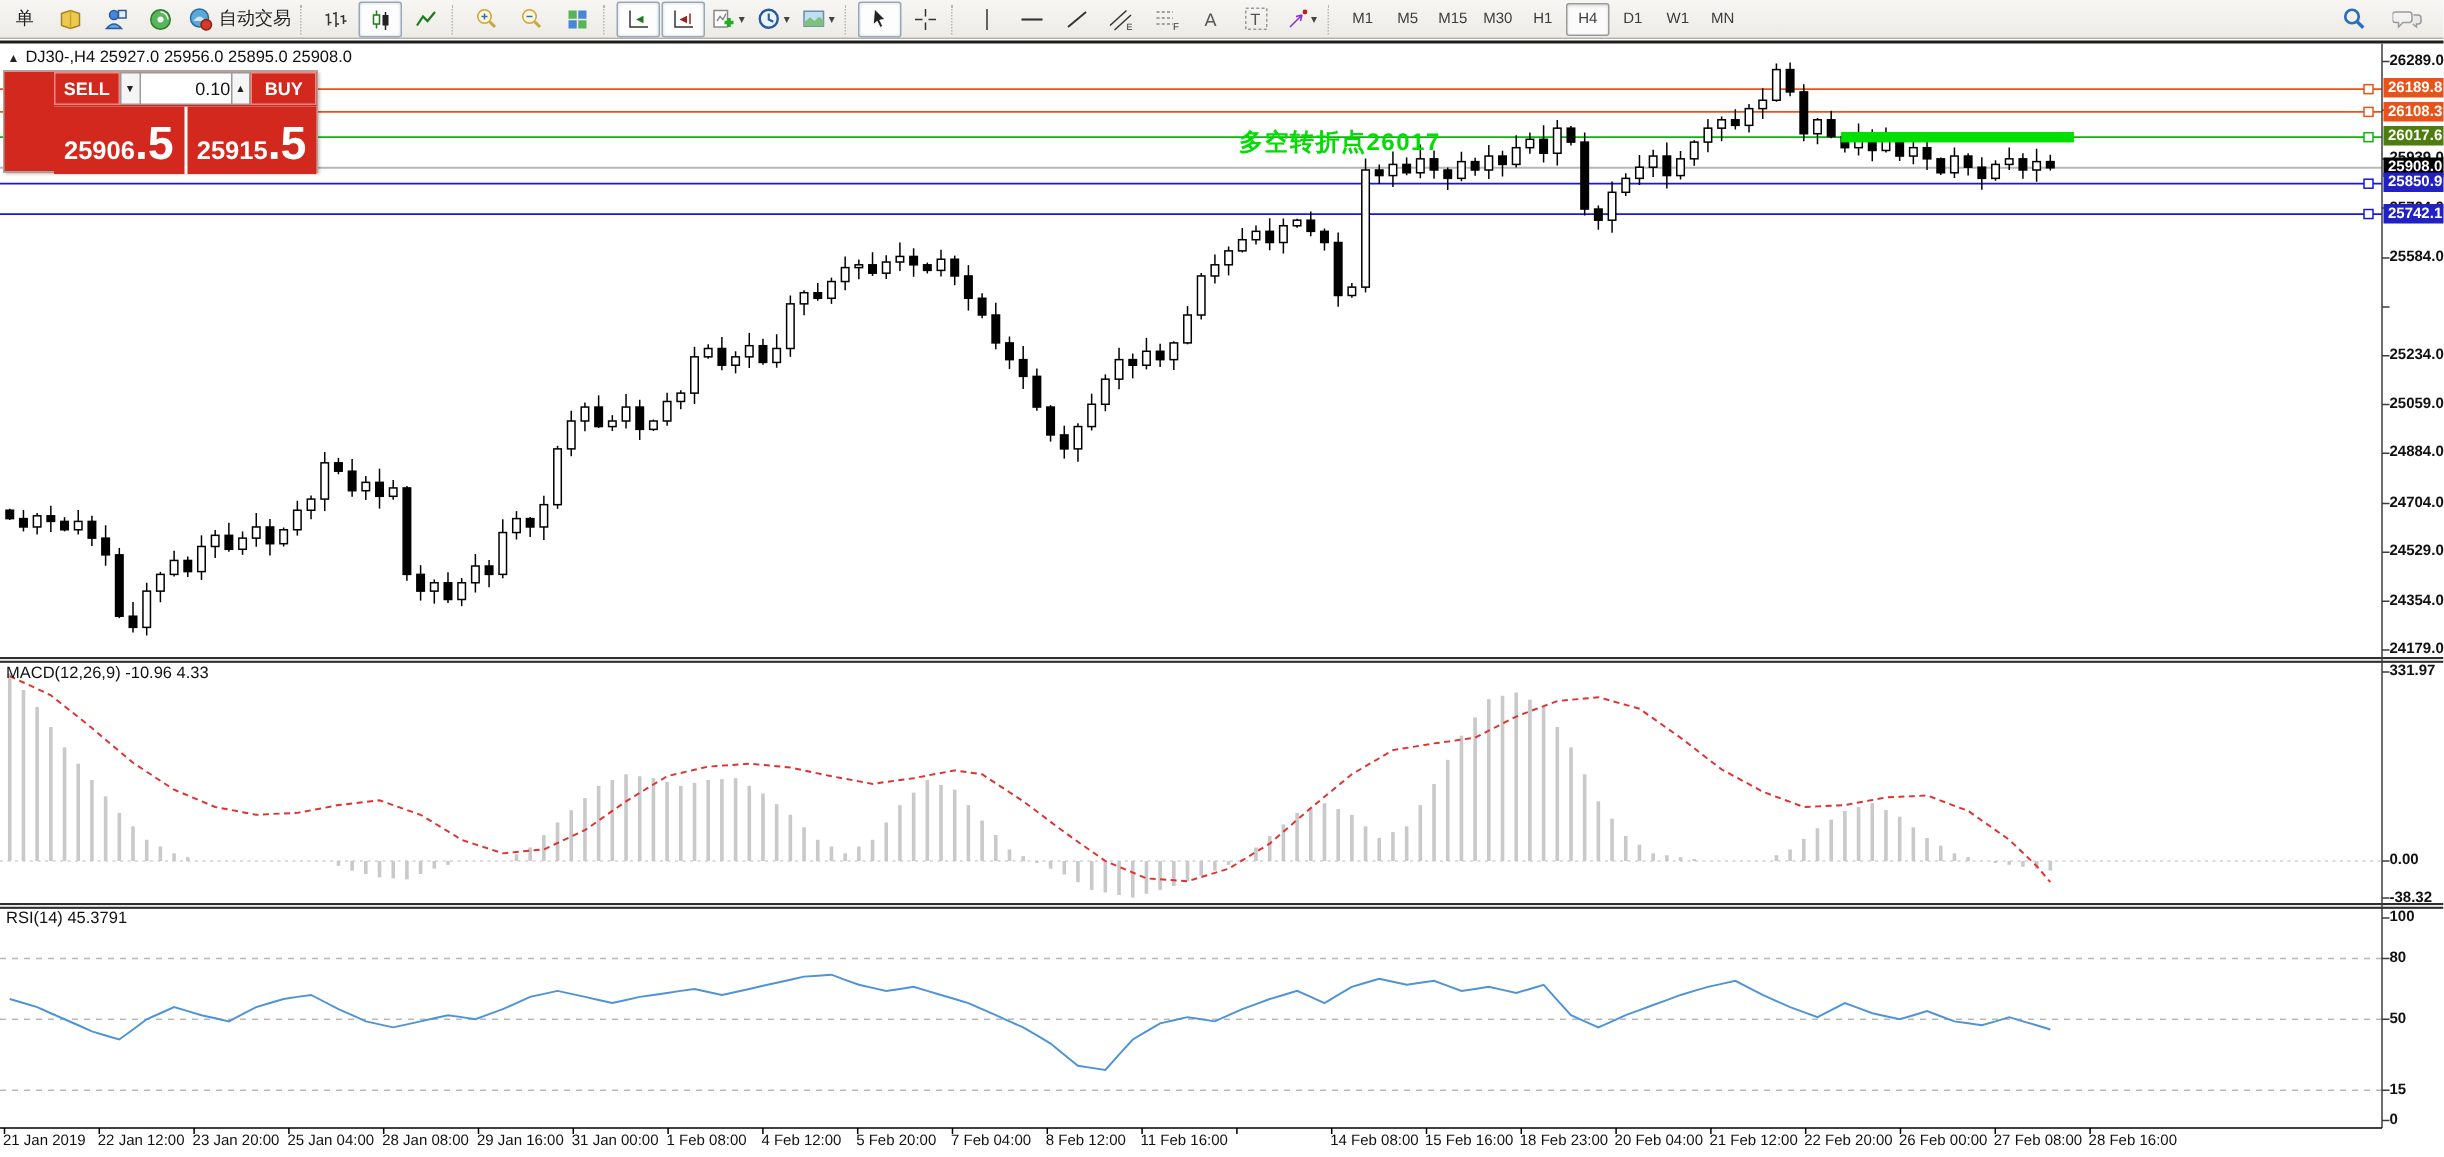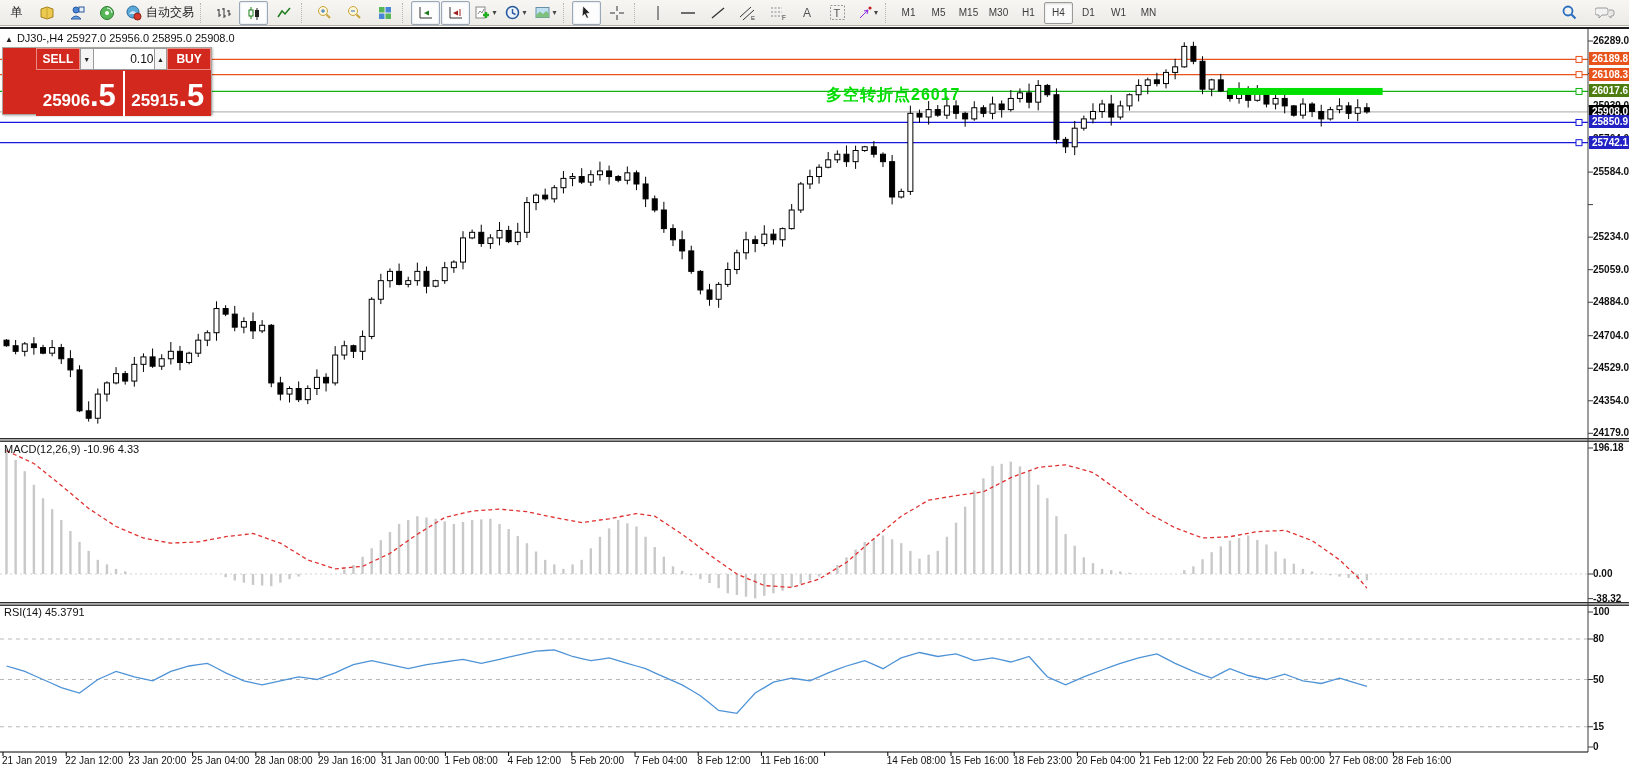--- a/index.html
+++ b/index.html
@@ -790,21 +790,21 @@
     <div class="ylab" style="left: 1593px; top: 103.613px;">25764.0</div>
     <div class="ylab" style="left: 1593px; top: 137.081px;">25584.0</div>
     <div class="ylab" style="left: 1656px; top: 169.618px; margin-left: 14px;">25409.0</div>
     <div class="ylab" style="left: 1593px; top: 202.156px;">25234.0</div>
     <div class="ylab" style="left: 1593px; top: 234.694px;">25059.0</div>
     <div class="ylab" style="left: 1593px; top: 267.232px;">24884.0</div>
     <div class="ylab" style="left: 1593px; top: 300.699px;">24704.0</div>
     <div class="ylab" style="left: 1593px; top: 333.237px;">24529.0</div>
     <div class="ylab" style="left: 1593px; top: 365.775px;">24354.0</div>
     <div class="ylab" style="left: 1593px; top: 398.312px;">24179.0</div>
-    <div class="ylab" style="left: 1593px; top: 412.994px;">196.18</div>
+    <div class="ylab" style="left: 1593px; top: 412.994px;">331.97</div>
     <div class="ylab" style="left: 1593px; top: 539px;">0.00</div>
     <div class="ylab" style="left: 1593px; top: 563.613px;">-38.32</div>
     <div class="ylab" style="left: 1593px; top: 577px;">100</div>
     <div class="ylab" style="left: 1593px; top: 604px;">80</div>
     <div class="ylab" style="left: 1593px; top: 644.5px;">50</div>
     <div class="ylab" style="left: 1593px; top: 691.75px;">15</div>
     <div class="ylab" style="left: 1593px; top: 712px;">0</div>
     <div class="xlab" style="left: 2px; top: 726px;">21 Jan 2019</div>
     <div class="xlab" style="left: 65.2px; top: 726px;">22 Jan 12:00</div>
     <div class="xlab" style="left: 128.4px; top: 726px;">23 Jan 20:00</div>

